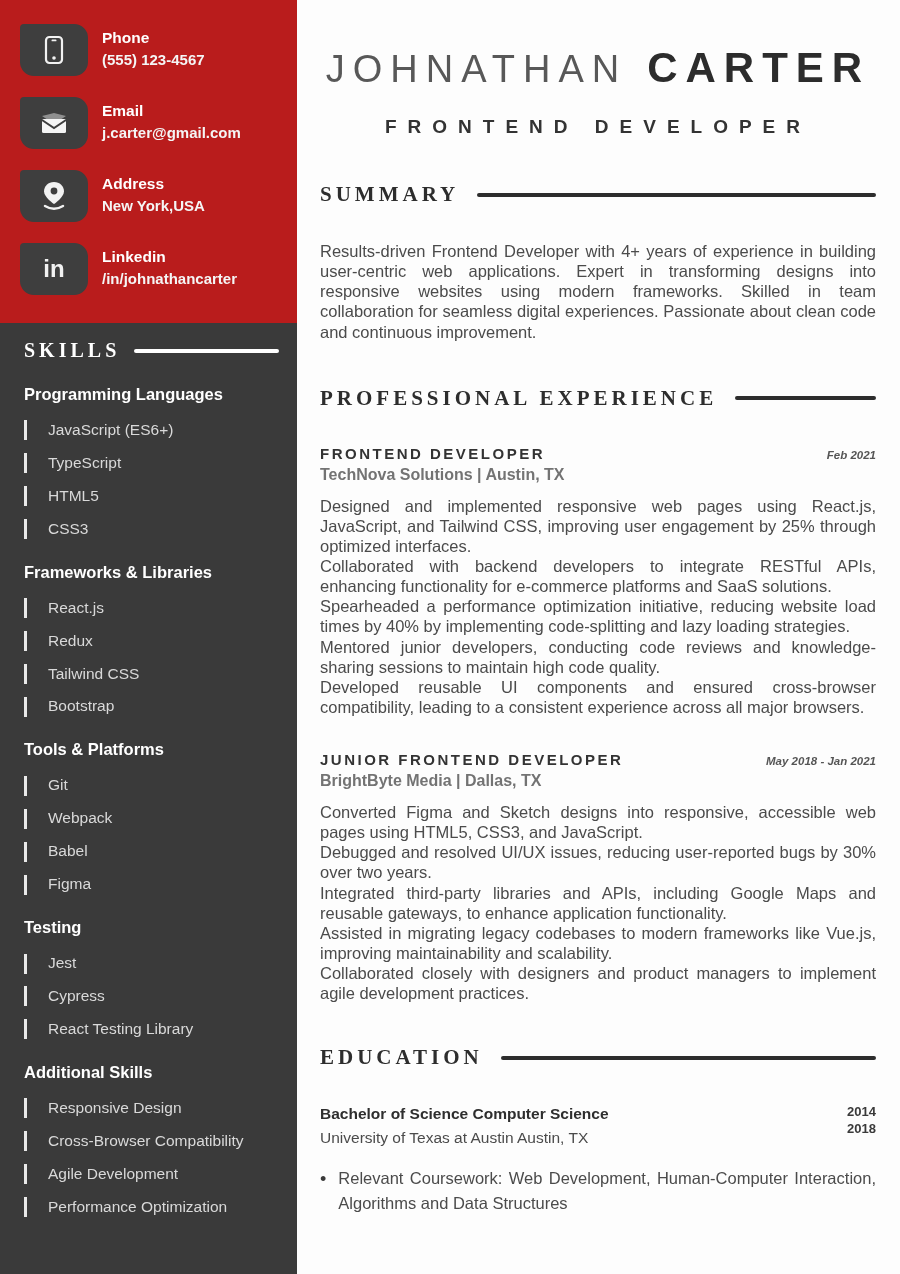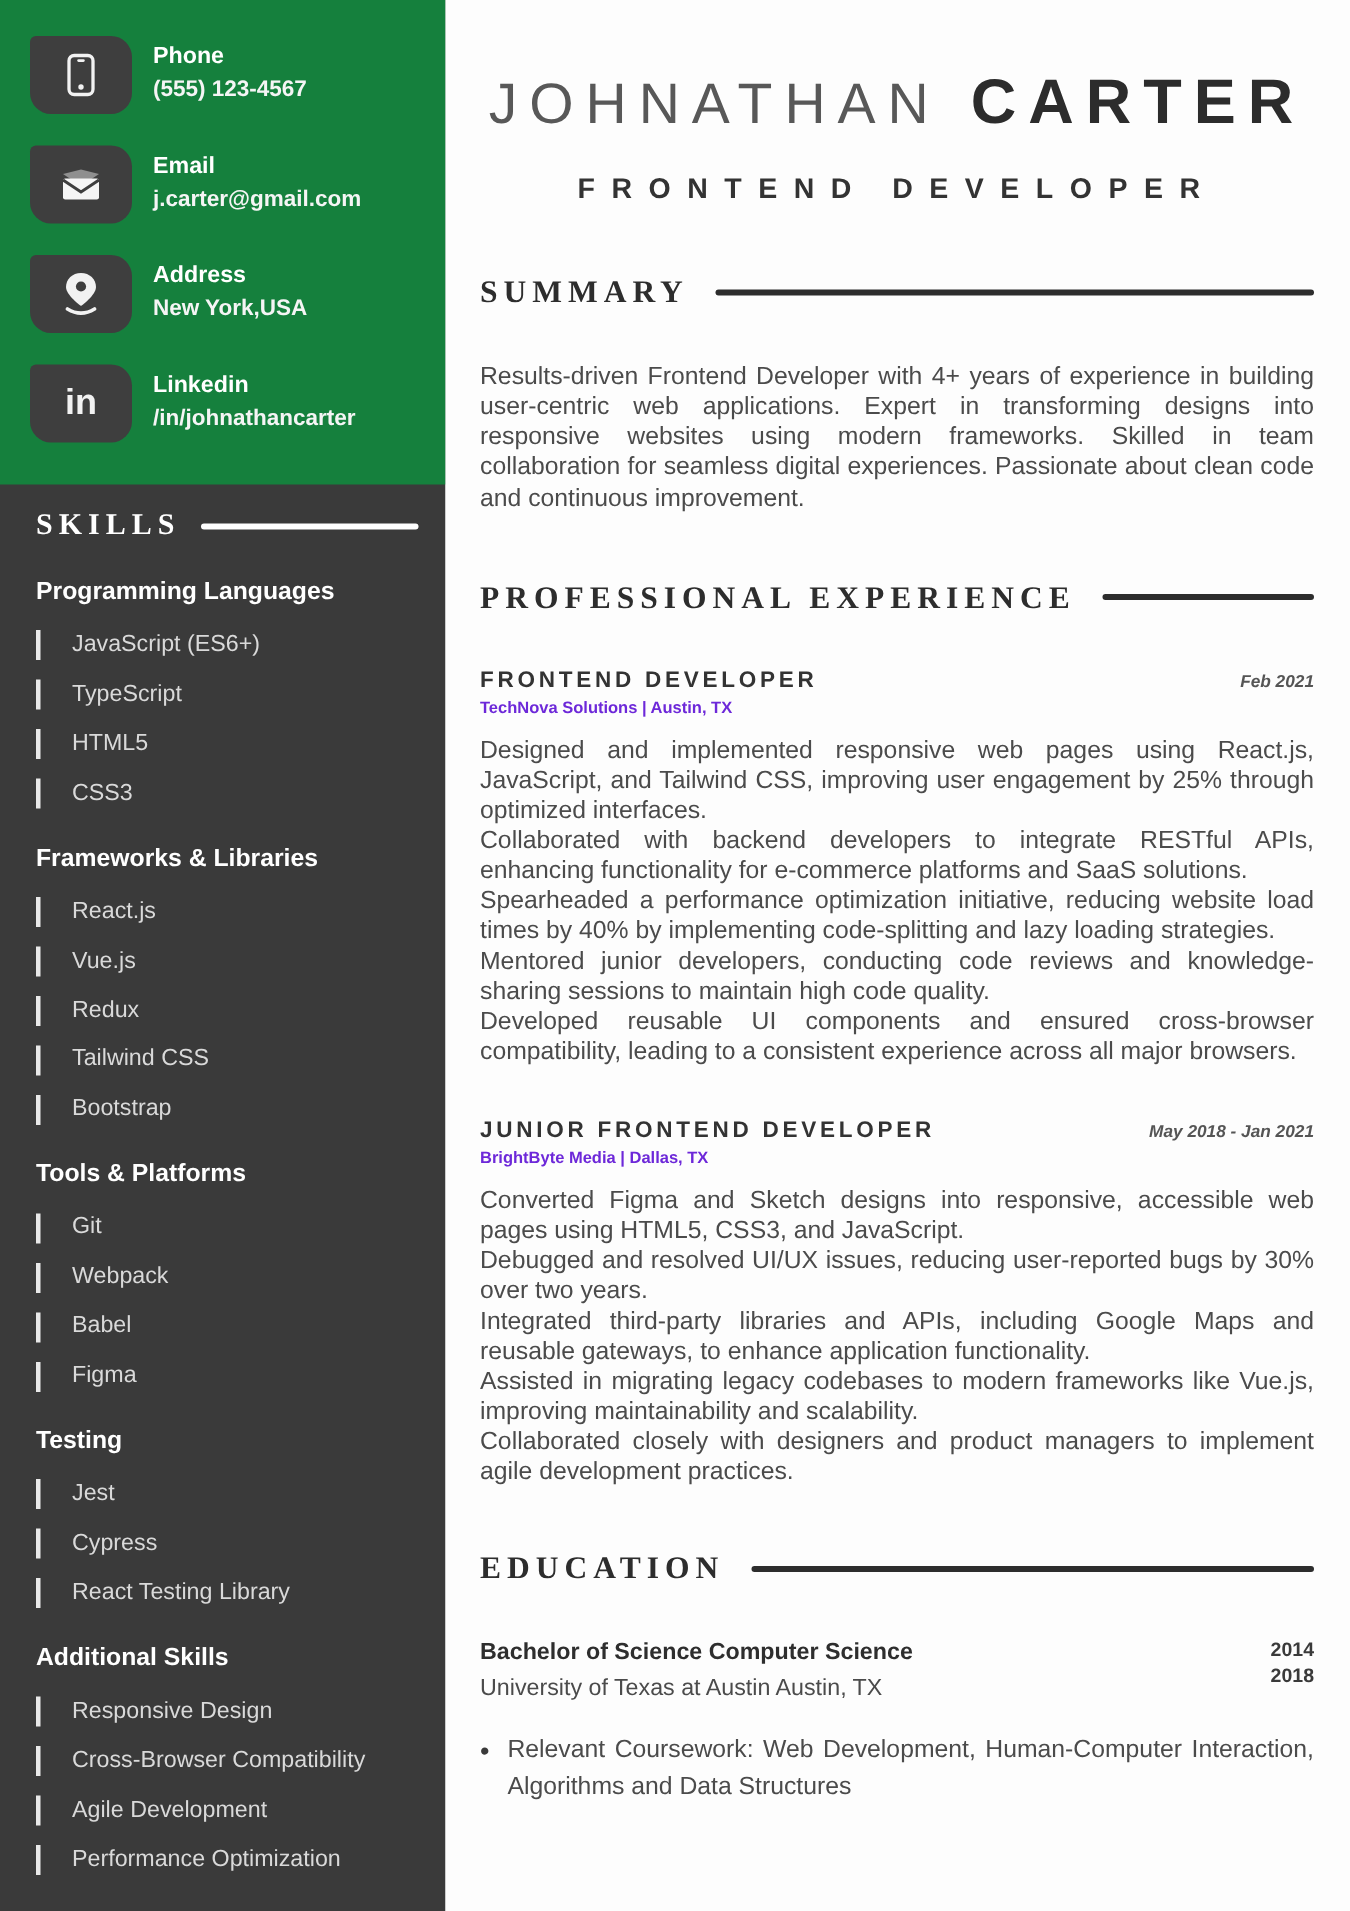--- a/index.html
+++ b/index.html
@@ -16,21 +16,21 @@
   
   .sidebar {
     position: absolute;
     left: 0; top: 0;
     width: 297px;
     height: 100%;
     background: #3a3a3a;
     color: #fff;
   }
   .contact-panel {
-    background: #15803d;
+    background: #b91c1c;
     padding: 24px 14px 28px 20px;
   }
   .contact-item {
     display: flex;
     align-items: flex-start;
     margin-bottom: 21px;
   }
   .contact-item:last-child { margin-bottom: 0; }
   .badge {
     flex: 0 0 auto;
@@ -186,22 +186,22 @@
     color: #333333;
   }
   .job-date {
     font-weight: bold;
     font-style: italic;
     font-size: 11.5px;
     color: #555555;
   }
   .job-company {
     font-weight: bold;
-    font-size: 11px;
-    color: #6d28d9;
+    font-size: 16px;
+    color: #737373;
     margin-top: 4px;
   }
   .job-body { margin-top: 12px; }
   .job-body p { margin: 0; }
 
   .education-header { margin-top: 42px; }
   .edu-block {
     display: flex;
     justify-content: space-between;
     margin-top: 32px;
@@ -342,24 +342,20 @@
       </div>
 
       <div>
         <div class="skill-group-title">Frameworks &amp; Libraries</div>
         <div class="skill-item">
             <span class="skill-bar"></span>
             <span class="skill-label">React.js</span>
           </div>
         <div class="skill-item">
             <span class="skill-bar"></span>
-            <span class="skill-label">Vue.js</span>
-          </div>
-        <div class="skill-item">
-            <span class="skill-bar"></span>
             <span class="skill-label">Redux</span>
           </div>
         <div class="skill-item">
             <span class="skill-bar"></span>
             <span class="skill-label">Tailwind CSS</span>
           </div>
         <div class="skill-item">
             <span class="skill-bar"></span>
             <span class="skill-label">Bootstrap</span>
           </div>

